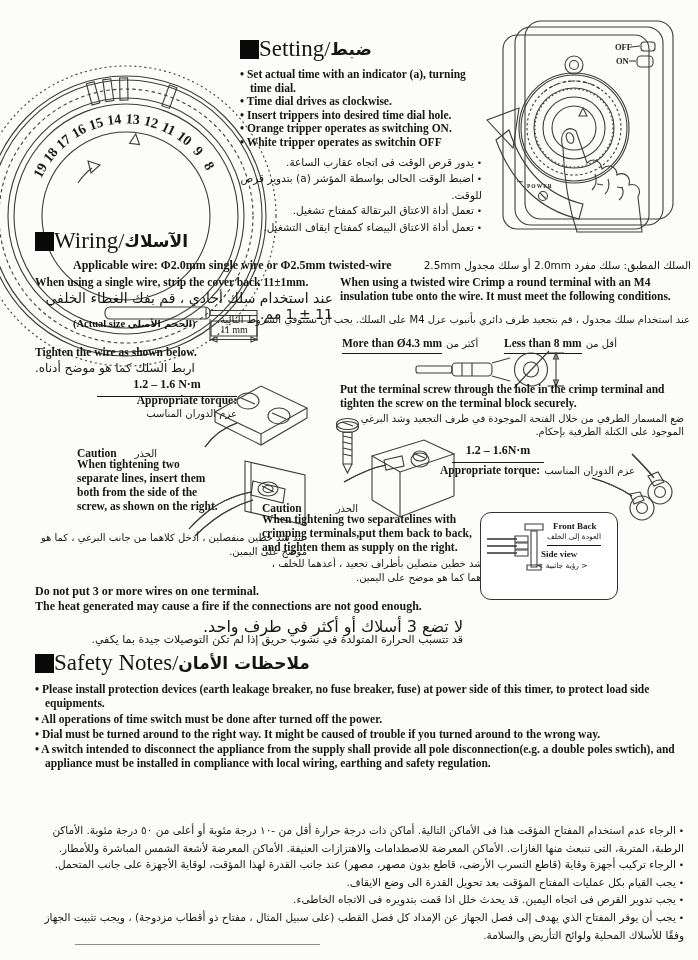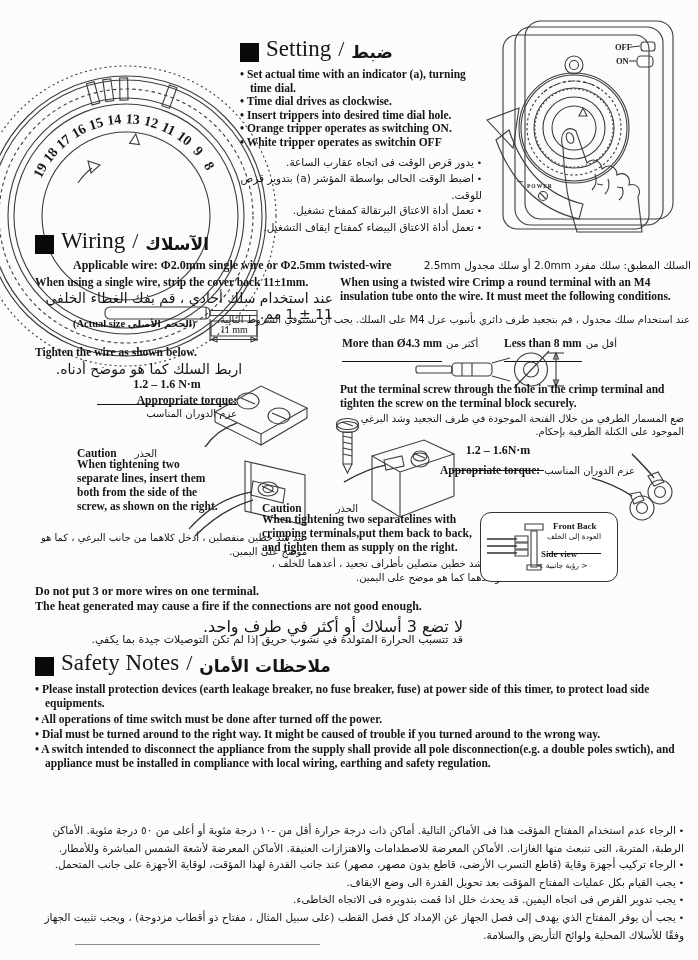--- a/index.html
+++ b/index.html
@@ -1,31 +1,31 @@
 <!DOCTYPE html>
 <html><head>
 <meta charset="utf-8">
 <style>
   *{margin:0;padding:0;box-sizing:border-box}
   body{background:#9a9a9a;font-family:"Liberation Serif",serif}
   #page{position:relative;width:698px;height:960px;margin:0 auto;background:#fcfcfa;color:#151515;overflow:hidden}
   .abs{position:absolute}
   .en{font-family:"Liberation Serif",serif;font-weight:bold}
   .ar{font-family:"DejaVu Sans",sans-serif;direction:rtl;unicode-bidi:isolate}
-  .sec-h{display:flex;align-items:flex-end;gap:7px;font-size:23px;white-space:nowrap}
+  .sec-h{display:flex;align-items:center;font-size:23px;white-space:nowrap}
   .sec-h .sq{width:19px;height:19px;background:#0a0a0a;flex:0 0 auto}
   .sec-h .ar{font-size:17px;font-weight:bold}
   .sec-h .dv{font-size:22px}
   ul{list-style:none}
   .b-en li{font-size:11.5px;font-weight:bold;line-height:13.6px;padding-left:10px;text-indent:-10px}
   .b-en li::before{content:"• "}
   .b-ar{direction:rtl}
   .b-ar li{font-family:"DejaVu Sans",sans-serif;font-size:10.5px;line-height:15.6px;text-align:right;padding-right:4px}
   .b-ar li::before{content:"• ";font-size:9px}
-  .u{border-bottom:1.2px solid #151515;padding-bottom:12px}
+  .u{border-bottom:1.2px solid #151515;padding-bottom:4px}
   svg{display:block;overflow:visible}
   svg *{vector-effect:non-scaling-stroke}
   .lineart path,.lineart rect,.lineart circle,.lineart ellipse,.lineart polygon,.lineart line{fill:none;stroke:#3c3c3c;stroke-width:1.1}
   .fbbox{border:1.3px solid #333;border-radius:11px;background:#fff}
 </style>
 </head>
 <body>
 
 <div id="page">
 
@@ -165,21 +165,21 @@
       <line x1="146" y1="37.5" x2="192" y2="37.5"></line>
       <polygon points="146,37.5 152,35 152,40" fill="#222" stroke="none"></polygon>
       <polygon points="192,37.5 186,35 186,40" fill="#222" stroke="none"></polygon>
     </svg>
     <div class="abs en" style="top:42px;left:38px;font-size:10.5px;white-space:nowrap">
       <span>(Actual size</span>
       <span class="ar" style="font-size:9.5px">الحجم الأصلي</span><span>)</span>
     </div>
 
     <div class="abs en" style="top:70px;left:0;font-size:11.5px">Tighten the wire as shown below.</div>
-    <div class="abs ar" style="top:85px;left:0;width:228px;text-align:center;font-size:14px">اربط السلك كما هو موضح أدناه.</div>
+    <div class="abs ar" style="top:85px;left:0;width:228px;text-align:left;font-size:12px">اربط السلك كما هو موضح أدناه.</div>
 
     <div class="abs en u" style="top:101px;left:62px;width:140px;text-align:center;font-size:12px">1.2 – 1.6 N·m</div>
     <div class="abs en" style="top:118px;left:30px;width:172px;text-align:right;font-size:11.5px">Appropriate torque:</div>
     <div class="abs ar" style="top:132px;left:30px;width:172px;text-align:right;font-size:10px">عزم الدوران المناسب</div>
 
     <svg class="abs lineart" style="top:92px;left:168px" width="115" height="82" viewBox="0 0 115 82">
       <polygon points="12,44 58,18 104,40 58,66" fill="#fff"></polygon>
       <line x1="12" y1="44" x2="12" y2="54"></line>
         <line x1="58" y1="66" x2="58" y2="77"></line>
         <line x1="104" y1="40" x2="104" y2="50"></line>
@@ -291,21 +291,21 @@
       <circle cx="52" cy="56" r="5.5"></circle>
     </svg>
 
     <div class="abs" style="top:222px;left:-78px;white-space:nowrap">
       <span class="en" style="font-size:11.5px">Caution</span>
       <span class="ar" style="font-size:10px;margin-left:30px">الحذر</span>
     </div>
     <div class="abs en" style="top:236px;left:-78px;width:230px;font-size:11.5px;line-height:14px">When tightening two separatelines with crimping terminals,put them back to back, and tighten them as supply on the right.</div>
     <div class="abs ar" style="top:281px;left:-80px;width:240px;text-align:right;font-size:10px;line-height:13.5px">عند شد خطين متصلين بأطراف تجعيد ، أعدهما للخلف ، وشدهما كما هو موضح على اليمين.</div>
 
-    <div class="abs fbbox" style="top:236px;left:140px;width:138px;height:70px">
+    <div class="abs fbbox" style="top:236px;left:140px;width:138px;height:88px">
       <svg class="abs lineart" style="top:4px;left:4px" width="66" height="62" viewBox="0 0 66 62">
         <g>
           <line x1="2" y1="22" x2="32" y2="22" stroke-width="4"></line>
             <line x1="2" y1="22" x2="32" y2="22" stroke="#fff" stroke-width="2"></line>
           <line x1="2" y1="29" x2="32" y2="29" stroke-width="4"></line>
             <line x1="2" y1="29" x2="32" y2="29" stroke="#fff" stroke-width="2"></line>
           <line x1="2" y1="36" x2="32" y2="36" stroke-width="4"></line>
             <line x1="2" y1="36" x2="32" y2="36" stroke="#fff" stroke-width="2"></line>
           <rect x="30" y="19" width="13" height="6" fill="#fff"></rect>
           <rect x="30" y="26" width="13" height="6" fill="#fff"></rect>

